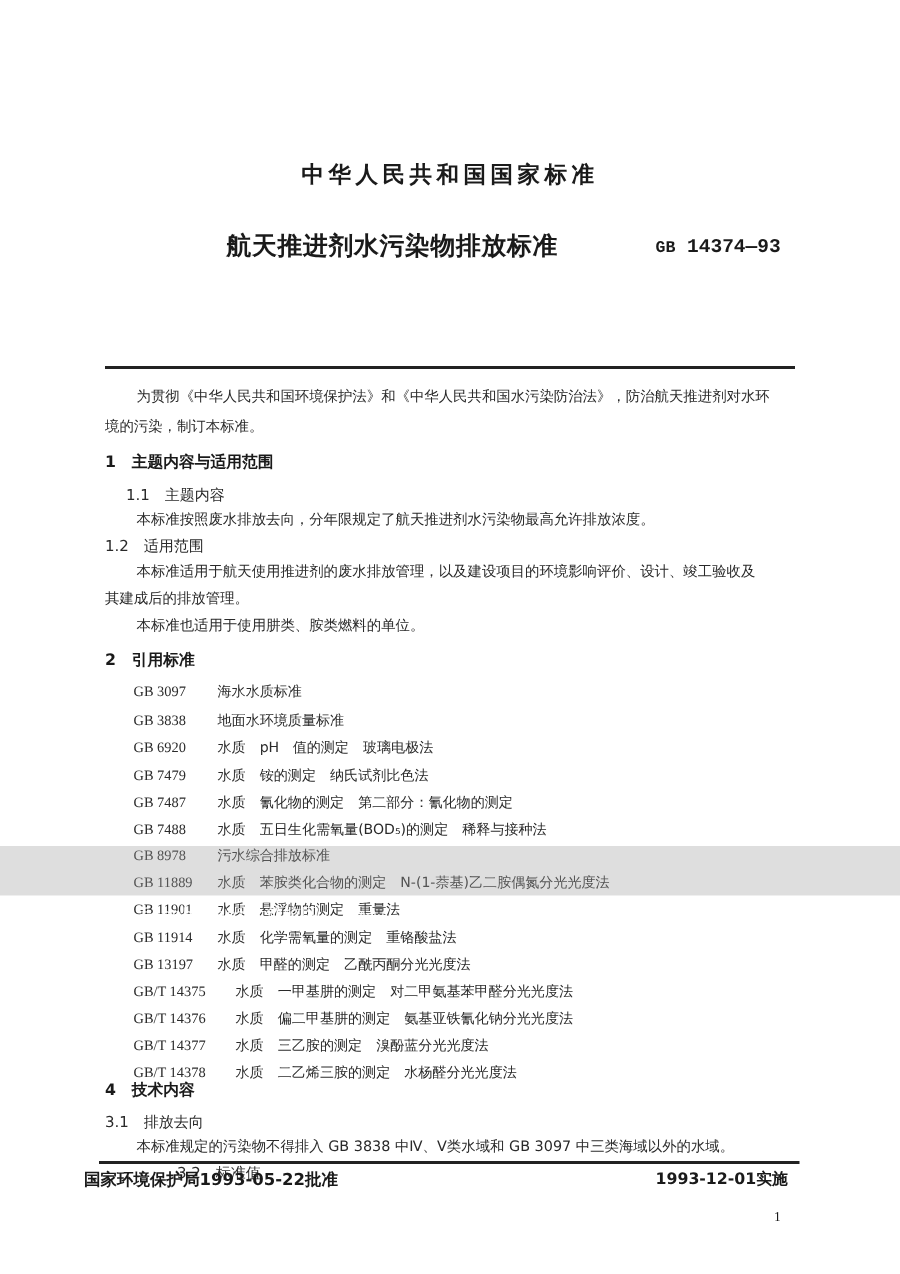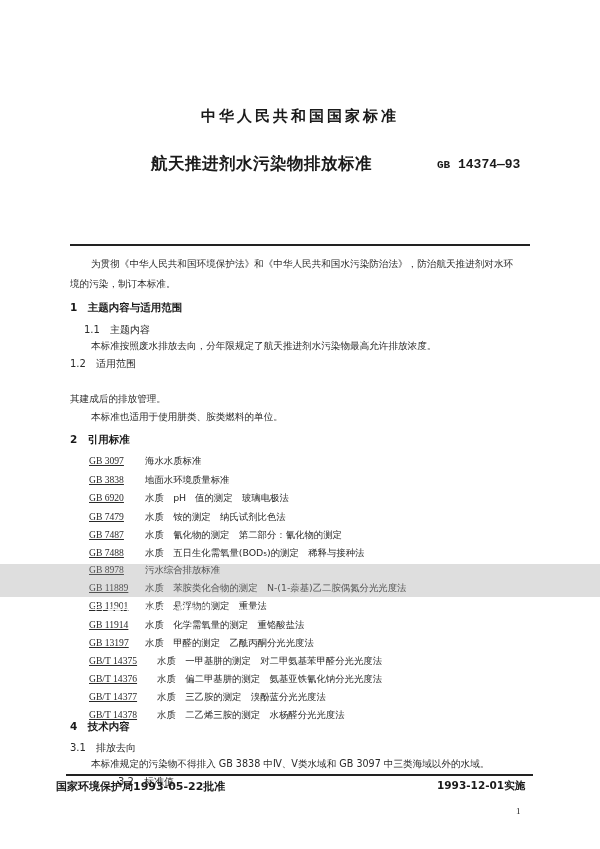--- a/index.html
+++ b/index.html
@@ -13,21 +13,21 @@
   .title-zh { left: 151px; top: 153px; font-family: "DejaVu Sans", sans-serif; font-weight: bold; font-size: 16.5px; letter-spacing: 0.5px; }
   .gb-code { left: 437px; top: 157px; font-family: Liberation Mono, monospace; font-size: 13px; font-weight: bold; }
   .gb-code .gb { font-size: 11px; }
   .title-en1 { left: 0; width: 600px; top: 191px; text-align: center; font-family: "Liberation Serif", serif; font-weight: bold; font-size: 10.5px; }
   .title-en2 { left: 0; width: 600px; top: 209px; text-align: center; font-family: "Liberation Serif", serif; font-weight: bold; font-size: 10.5px; }
   .rule { position: absolute; left: 70px; width: 460px; height: 2px; background: #222; }
   .body-text { font-family: "DejaVu Sans", sans-serif; font-size: 9.6px; color: #2a2a2a; }
   .h1 { font-family: "DejaVu Sans", sans-serif; font-weight: bold; font-size: 10.5px; color: #1a1a1a; }
   .h2 { font-family: "DejaVu Sans", sans-serif; font-size: 10px; color: #2a2a2a; }
   .ref-row { position: absolute; left: 89px; font-size: 9.6px; font-family: "Liberation Serif", serif; color: #2a2a2a; }
-  .ref-row .code { display: inline-block; width: 56px; text-decoration: underline; }
+  .ref-row .code { display: inline-block; width: 56px; }
   .ref-row .code.t { width: 68px; }
   .ref-row .desc { font-family: "DejaVu Sans", sans-serif; font-size: 9.4px; word-spacing: 6px; }
   .watermark {
     position: absolute; left: 0; top: 564px; width: 600px; height: 33px;
     background: rgba(160,160,160,0.35);
   }
   .wm-text {
     position: absolute; top: 602px; font-family: "DejaVu Sans Mono", monospace; font-size: 12px;
     color: rgba(255,255,255,0.85); white-space: nowrap;
   }
@@ -51,20 +51,21 @@
 
   <div class="rule" style="top:244px;"></div>
 
   <div class="abs body-text" style="left:91px; top:258px;">为贯彻《中华人民共和国环境保护法》和《中华人民共和国水污染防治法》，防治航天推进剂对水环</div>
   <div class="abs body-text" style="left:70px; top:278px;">境的污染，制订本标准。</div>
 
   <div class="abs h1" style="left:70px; top:301px;">1　主题内容与适用范围</div>
   <div class="abs h2" style="left:61px; top:323px;margin-left:23px;">1.1　主题内容</div>
   <div class="abs body-text" style="left:91px; top:340px;">本标准按照废水排放去向，分年限规定了航天推进剂水污染物最高允许排放浓度。</div>
   <div class="abs h2" style="left:70px; top:357px;">1.2　适用范围</div>
+  <div class="abs body-text" style="left:91px; top:375px;">本标准适用于航天使用推进剂的废水排放管理，以及建设项目的环境影响评价、设计、竣工验收及</div>
   <div class="abs body-text" style="left:70px; top:393px;">其建成后的排放管理。</div>
   <div class="abs body-text" style="left:91px; top:411px;">本标准也适用于使用肼类、胺类燃料的单位。</div>
 
   <div class="abs h1" style="left:70px; top:433px;">2　引用标准</div>
 
   <div class="ref-row" style="top:455px;"><span class="code">GB 3097</span><span class="desc">海水水质标准</span></div>
   <div class="ref-row" style="top:474px;"><span class="code">GB 3838</span><span class="desc">地面水环境质量标准</span></div>
   <div class="ref-row" style="top:492px;"><span class="code">GB 6920</span><span class="desc">水质　pH 值的测定　玻璃电极法</span></div>
   <div class="ref-row" style="top:511px;"><span class="code">GB 7479</span><span class="desc">水质　铵的测定　纳氏试剂比色法</span></div>
   <div class="ref-row" style="top:529px;"><span class="code">GB 7487</span><span class="desc">水质　氰化物的测定　第二部分：氰化物的测定</span></div>

